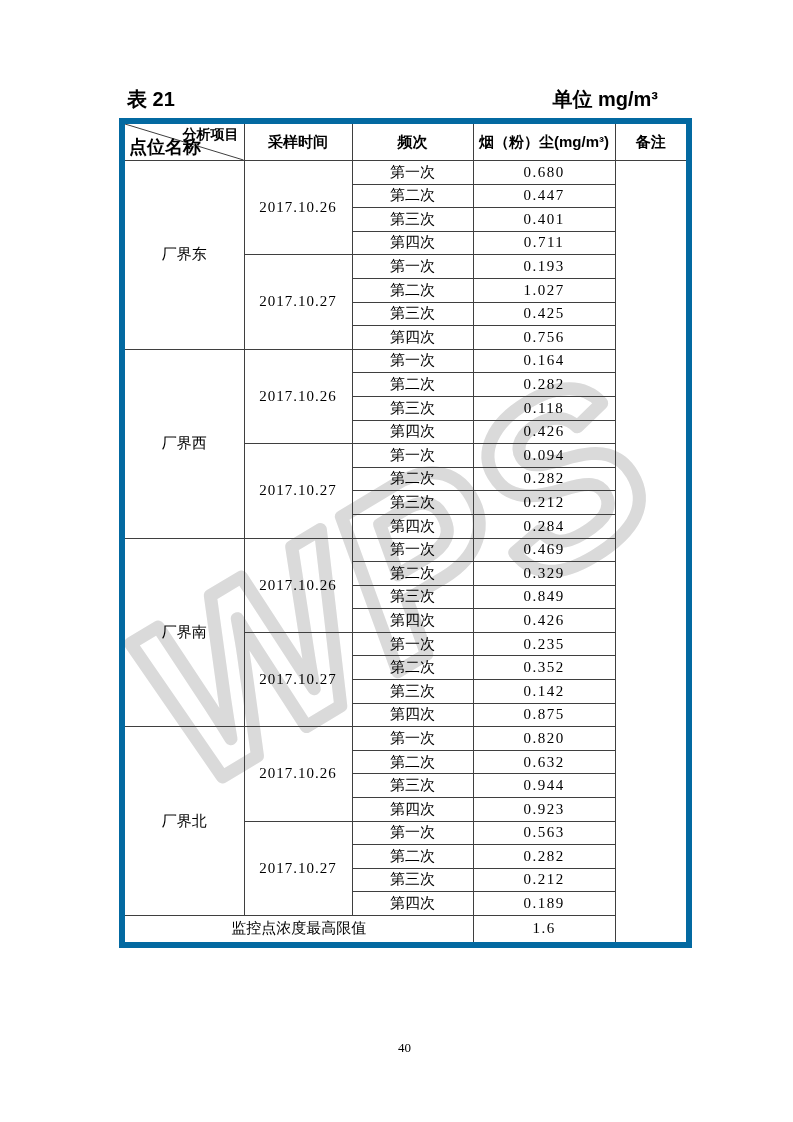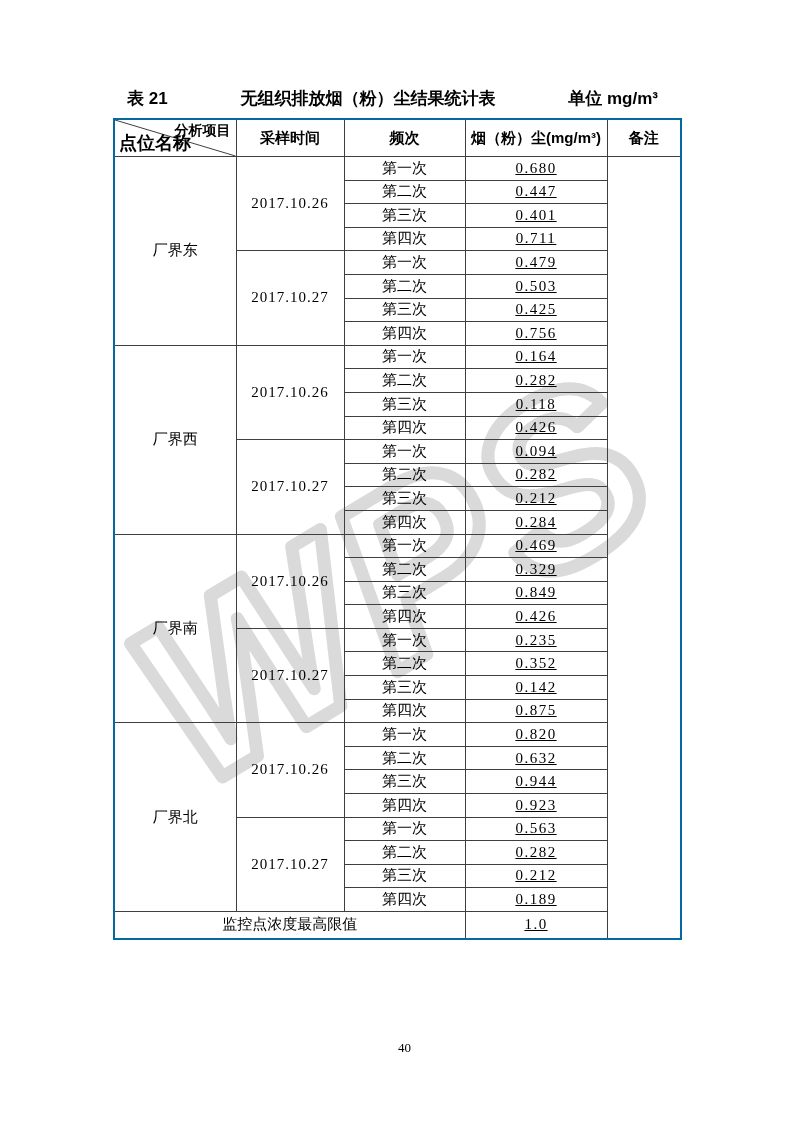--- a/index.html
+++ b/index.html
@@ -16,45 +16,45 @@
   .watermark text{
     font-family:"Liberation Sans","DejaVu Sans",sans-serif;
     font-weight:bold;font-style:italic;
     fill:none;stroke:#dadada;stroke-width:13;stroke-linejoin:round;
     letter-spacing:6px;
   }
   
   .caption{
     position:absolute;left:113px;top:86px;width:567px;
     display:flex;justify-content:space-between;align-items:baseline;
-    font-weight:bold;font-size:17px;line-height:26px;
+    font-weight:bold;font-size:20px;line-height:26px;
     font-family:"Liberation Sans","DejaVu Sans",sans-serif;
   }
   .caption .lbl{margin-left:14px;}
   .caption .unit{margin-right:22px;text-align:right;}
   
   table.results{
-    position:absolute;left:113px;top:118px;width:567px;
+    position:absolute;left:119px;top:118px;width:567px;
     border-collapse:collapse;table-layout:fixed;
-    border:2px solid #0369a1;
+    border:6px solid #0369a1;
     background:transparent;
   }
   table.results td, table.results th{
     border:1px solid #3f3f3f;
     text-align:center;vertical-align:middle;
     padding:0;font-size:15px;line-height:1.15;
     background:transparent;font-weight:normal;
   }
   table.results thead th{
     height:36px;font-weight:bold;
     font-family:"Liberation Sans","DejaVu Sans",sans-serif;
   }
   table.results tbody td{height:22.6px;}
   table.results tr.footer-row td{height:26px;margin-left:14px;}
-  td.value-cell{letter-spacing:1.5px;text-decoration:underline;}
+  td.value-cell{letter-spacing:1.5px;}
   td.date-cell{letter-spacing:1px;}
   
   th.diag{position:relative;padding:0;}
   th.diag svg{position:absolute;left:0;top:0;width:100%;height:100%;display:block;}
   th.diag line{stroke:#3f3f3f;stroke-width:1;}
   th.diag .dt{position:absolute;top:2px;right:5px;font-size:14px;}
   th.diag .db{position:absolute;bottom:2px;left:4px;font-size:18px;}
   
   .bodytext{
     position:absolute;left:88px;top:935px;width:619px;
@@ -74,21 +74,20 @@
 <div class="page">
 
   <svg class="watermark" width="680" height="440" viewBox="0 0 680 440" aria-hidden="true">
     <g transform="rotate(-31 340 220)">
       <text x="340" y="300" text-anchor="middle" font-size="235">WPS</text>
     </g>
   </svg>
 
   <div class="caption">
     <span class="lbl">表 21</span>
-    <span class="ttl">无组织排放烟（粉）尘结果统计表</span>
     <span class="unit">单位 mg/m³</span>
   </div>
 
   <table class="results">
     <colgroup>
       <col style="width:122px">
       <col style="width:108px">
       <col style="width:121px">
       <col style="width:142px">
       <col style="width:74px">
@@ -124,25 +123,25 @@
           <td class="freq-cell">第三次</td>
           <td class="value-cell">0.401</td>
         </tr>
         <tr>
           <td class="freq-cell">第四次</td>
           <td class="value-cell">0.711</td>
         </tr>
         <tr>
           <td rowspan="4" class="date-cell">2017.10.27</td>
           <td class="freq-cell">第一次</td>
-          <td class="value-cell">0.479</td>
-        </tr>
-        <tr>
-          <td class="freq-cell">第二次</td>
-          <td class="value-cell">0.503</td>
+          <td class="value-cell">0.193</td>
+        </tr>
+        <tr>
+          <td class="freq-cell">第二次</td>
+          <td class="value-cell">1.027</td>
         </tr>
         <tr>
           <td class="freq-cell">第三次</td>
           <td class="value-cell">0.425</td>
         </tr>
         <tr>
           <td class="freq-cell">第四次</td>
           <td class="value-cell">0.756</td>
         </tr>
         <tr>
@@ -245,21 +244,21 @@
         <tr>
           <td class="freq-cell">第三次</td>
           <td class="value-cell">0.212</td>
         </tr>
         <tr>
           <td class="freq-cell">第四次</td>
           <td class="value-cell">0.189</td>
         </tr>
         <tr class="footer-row">
           <td colspan="3" class="limit-label">监控点浓度最高限值</td>
-          <td class="value-cell">1.0</td>
+          <td class="value-cell">1.6</td>
         </tr>
       </tbody>
   </table>
 
 
   <div class="pagenum">40</div>
 
 </div>
 
 </body></html>

